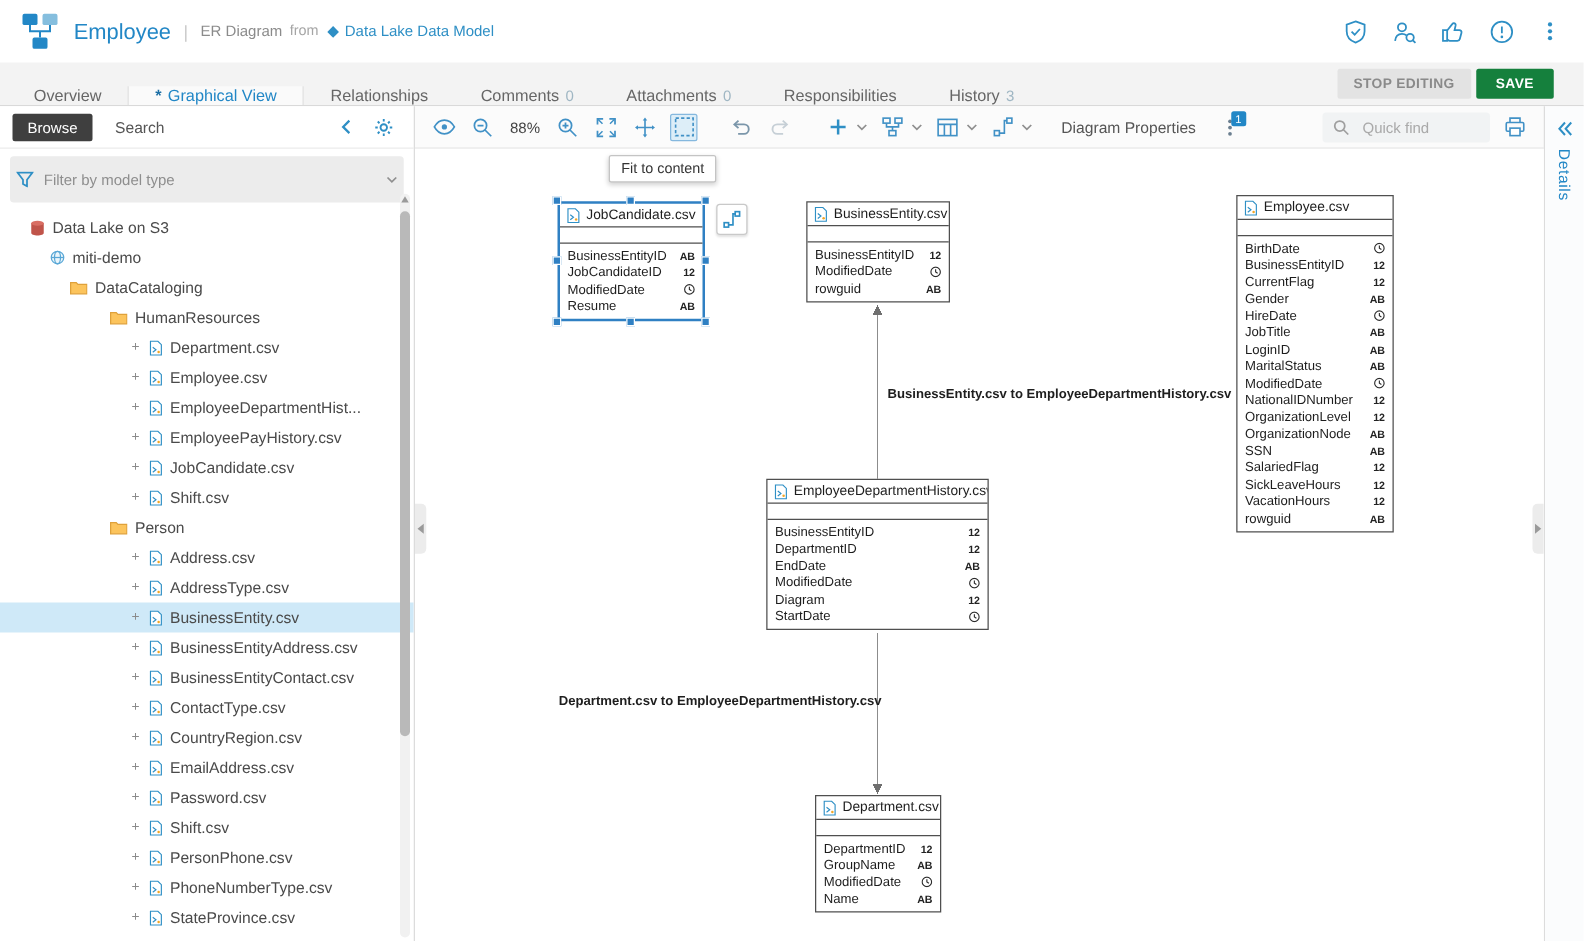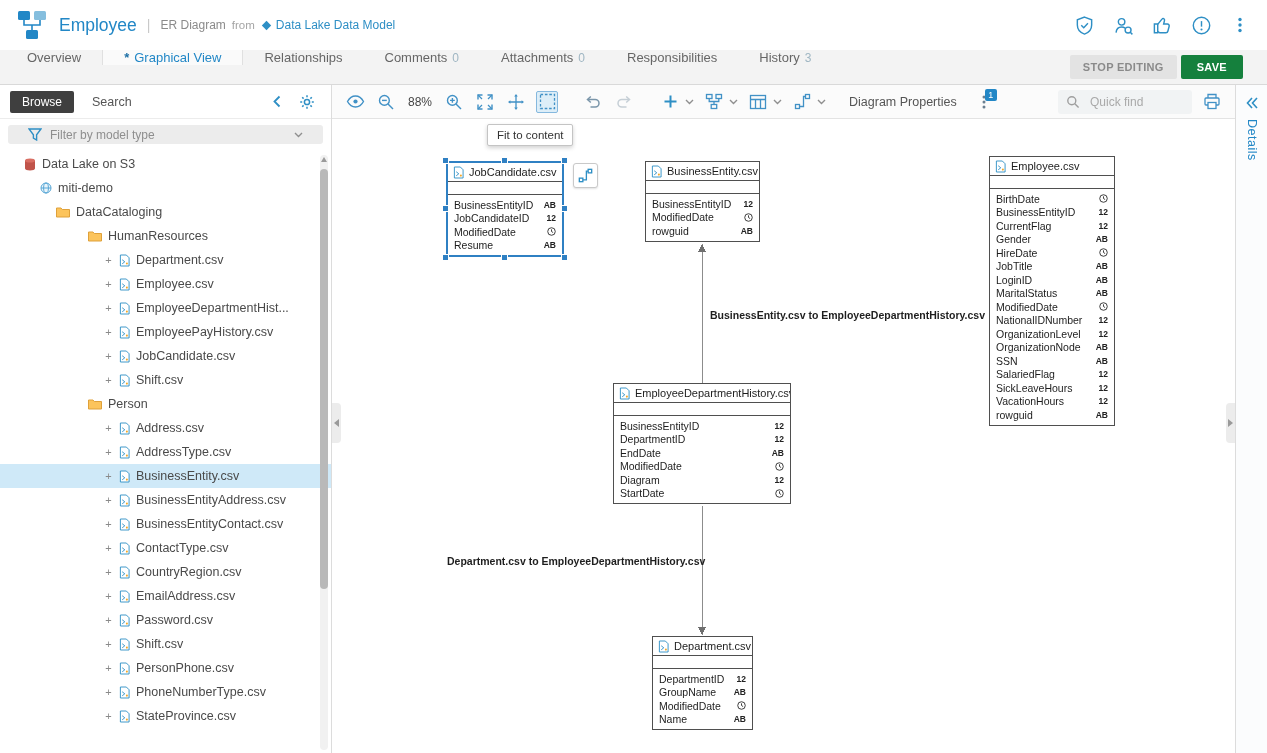--- a/index.html
+++ b/index.html
@@ -13,39 +13,39 @@
 .hdr-sep{color:#c9c9c9;margin:0 10px;font-size:14px}
 .hdr-sub{font-size:12px;color:#8b8b8b}
 .hdr-from{font-size:11.5px;color:#a5a5a5;margin:0 6px}
 .hdr-diamond{margin-right:4px;display:flex}
 .hdr-link{font-size:12px;color:#2e8fc5;cursor:pointer}
 .hdr-right{margin-left:auto;display:flex;align-items:center;gap:17px}
 .hicon{width:22px;height:22px;display:flex;align-items:center;justify-content:center;cursor:pointer}
 
 
 .tabbar{height:35px;background:#f3f3f3;border-bottom:1px solid #d9d9d9;display:flex;align-items:stretch;padding-left:6px;flex:0 0 auto}
-#tabs{display:flex;align-items:flex-start}
+#tabs{display:flex;align-items:flex-end}
 .tab{display:flex;align-items:center;padding:0 21px;font-size:13px;color:#666;cursor:pointer;gap:5px;white-space:nowrap}
 .tab.active{background:#fafafa;color:#2287c6;border-left:1px solid #e0e0e0;border-right:1px solid #e0e0e0}
 .tab-dirty{color:#1d6fa5;font-weight:bold}
 .tab-count{color:#9fb6c3;font-size:12px}
 .tabbar-right{margin-left:auto;display:flex;align-items:center;gap:4px;padding-right:24px}
 .btn-stop{background:#e3e3e3;color:#8a8a8a;font-size:11px;font-weight:bold;padding:6px 13px;border-radius:2px;letter-spacing:.3px;cursor:pointer}
 .btn-save{background:#15803d;color:#fff;font-size:11px;font-weight:bold;padding:6px 16px;border-radius:2px;letter-spacing:.3px;cursor:pointer}
 
 
 .bodyrow{flex:1;display:flex;min-height:0}
 
 
 .sidebar{width:332px;flex:0 0 332px;border-right:1px solid #dcdcdc;display:flex;flex-direction:column;position:relative;background:#fff}
 .side-toolbar{height:34px;display:flex;align-items:center;padding:0 10px;border-bottom:1px solid #ececec;flex:0 0 auto}
 .btn-browse{background:#3f3f3f;color:#fff;font-size:12px;padding:4px 12px;border-radius:2px;cursor:pointer}
 .side-search{font-size:12.5px;color:#555;margin-left:18px;cursor:pointer}
 .side-tools{margin-left:auto;display:flex;align-items:center;gap:14px;padding-right:6px}
-.filter-box{margin:6px 8px;height:19px;background:#ececec;border-radius:3px;display:flex;align-items:center;padding:0 20px;gap:8px;flex:0 0 auto;cursor:pointer}
+.filter-box{margin:6px 8px;height:37px;background:#ececec;border-radius:3px;display:flex;align-items:center;padding:0 5px;gap:8px;flex:0 0 auto;cursor:pointer}
 .filter-text{font-size:12px;color:#8e8e8e;flex:1}
 .tree{flex:1;overflow:hidden;position:relative;padding-top:2px}
 .tree-row{height:24px;display:flex;align-items:center;gap:6px;font-size:12.5px;color:#4a4a4a;white-space:nowrap;cursor:pointer}
 .tree-row.selected{background:#cfe9f8}
 .tree-toggle{color:#8a8a8a;font-size:11px;width:9px;text-align:center;flex:0 0 auto}
 .tree-icon{display:flex;align-items:center;flex:0 0 auto}
 .side-scroll{position:absolute;right:3px;top:70px;bottom:3px;width:8px}
 .side-scroll .track{position:absolute;inset:0;background:#f1f1f1;border-radius:4px}
 .side-scroll .thumb{position:absolute;left:0;width:8px;top:14px;height:420px;background:#b9b9b9;border-radius:4px;cursor:pointer}
 .scroll-up{position:absolute;top:2px;left:1px;width:0;height:0;border-left:3px solid transparent;border-right:3px solid transparent;border-bottom:5px solid #9a9a9a}

